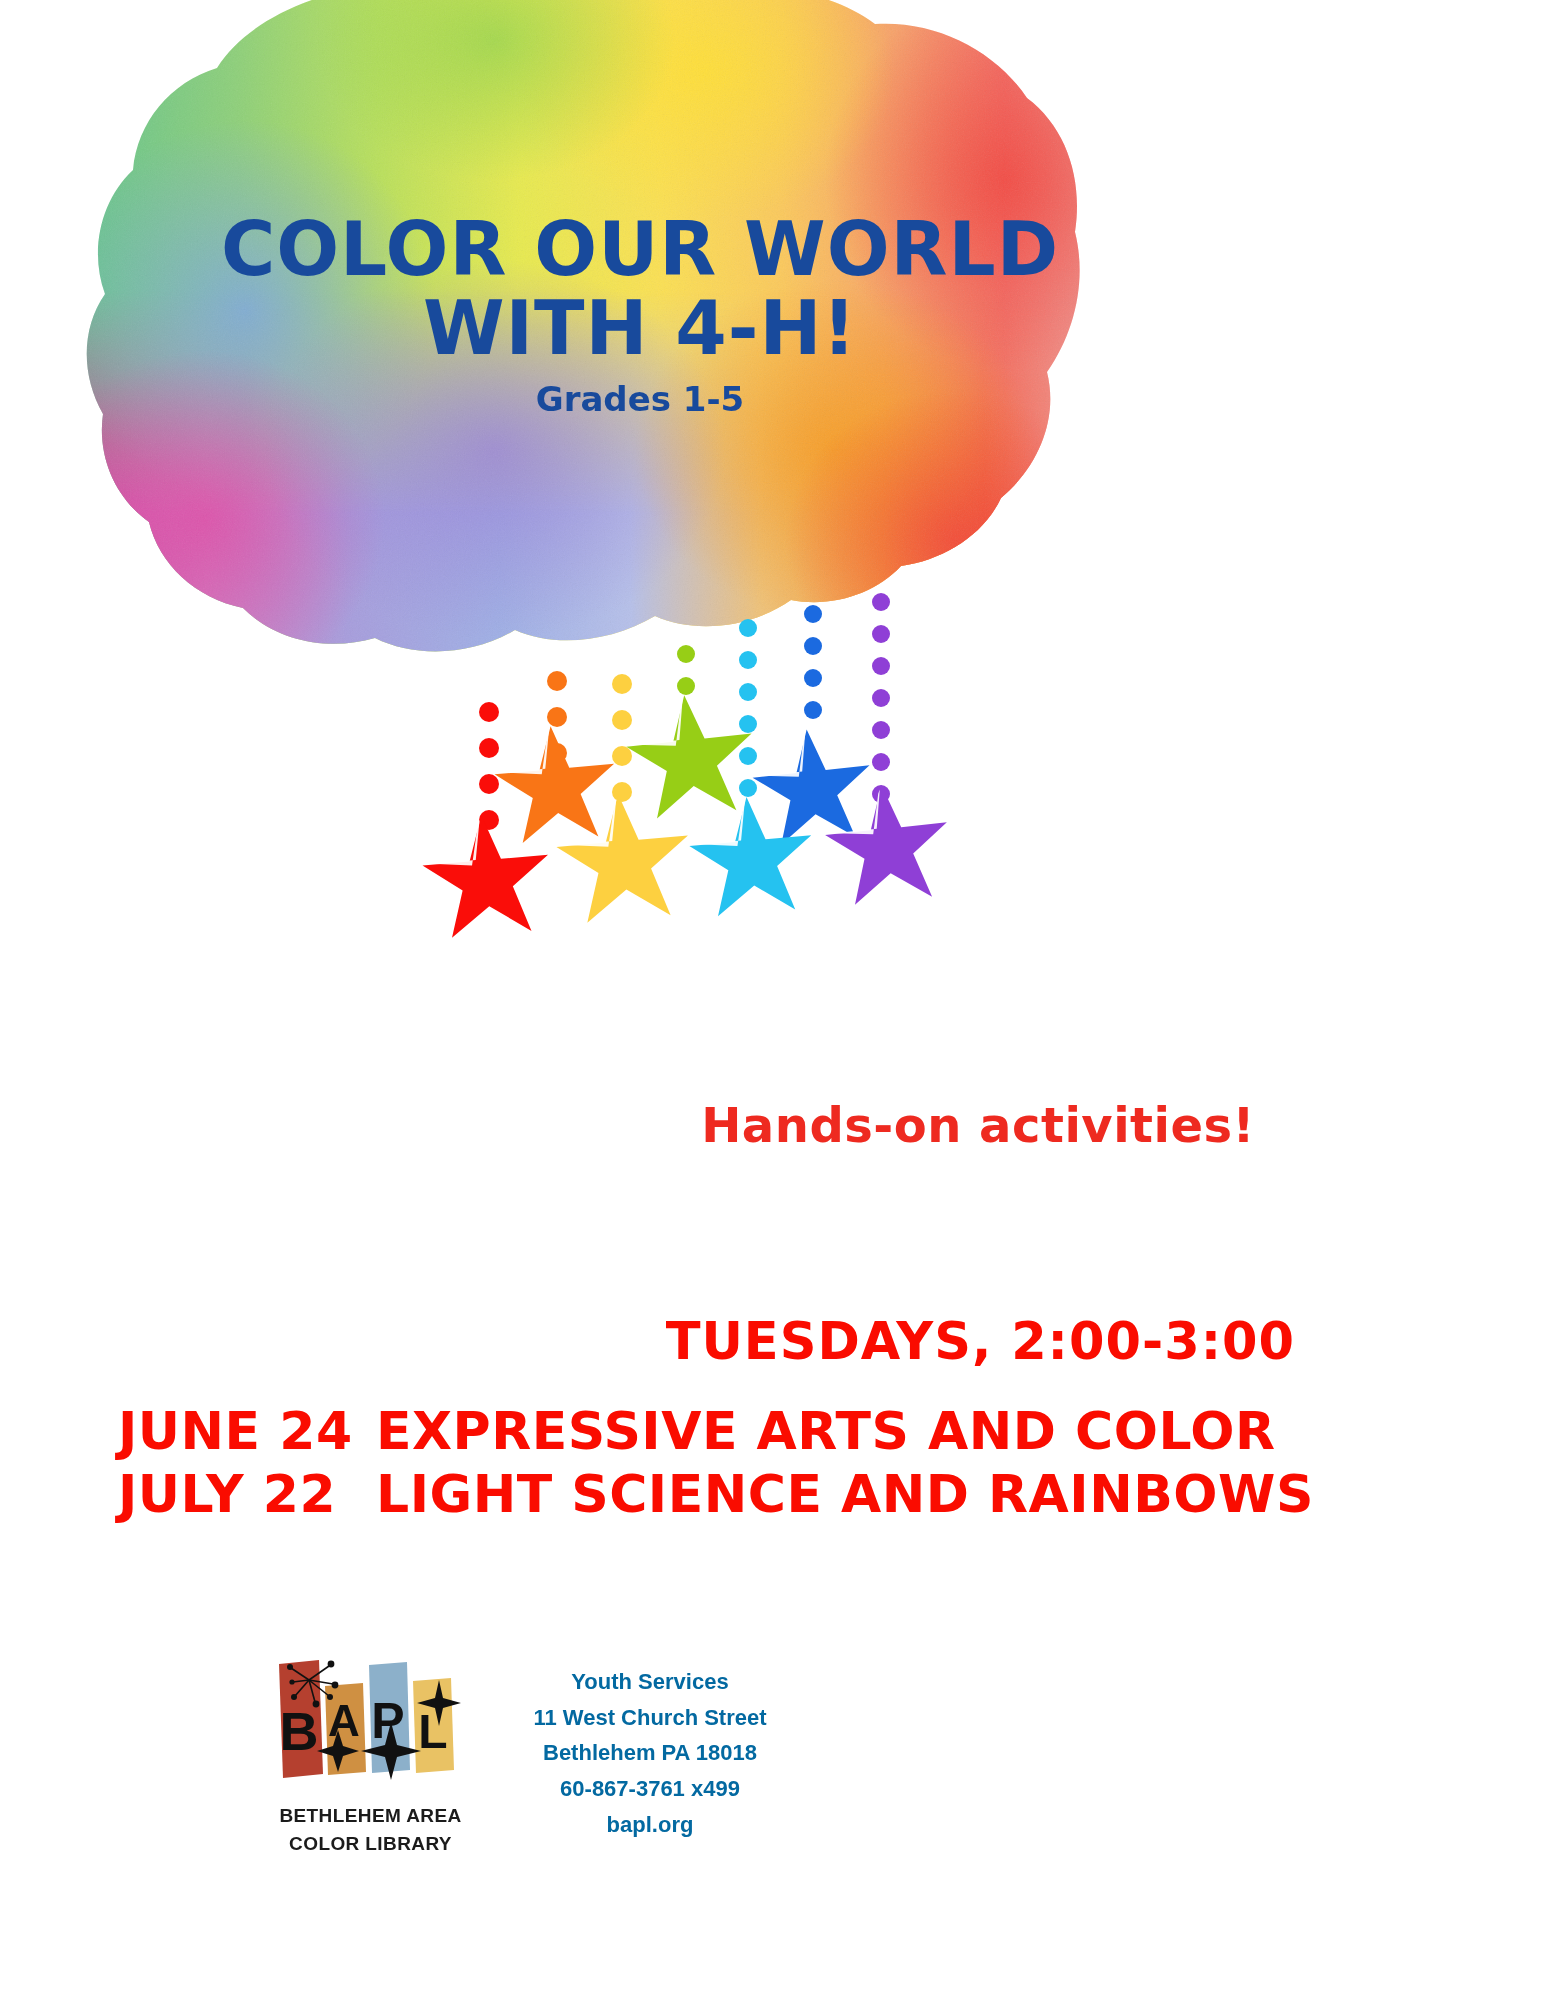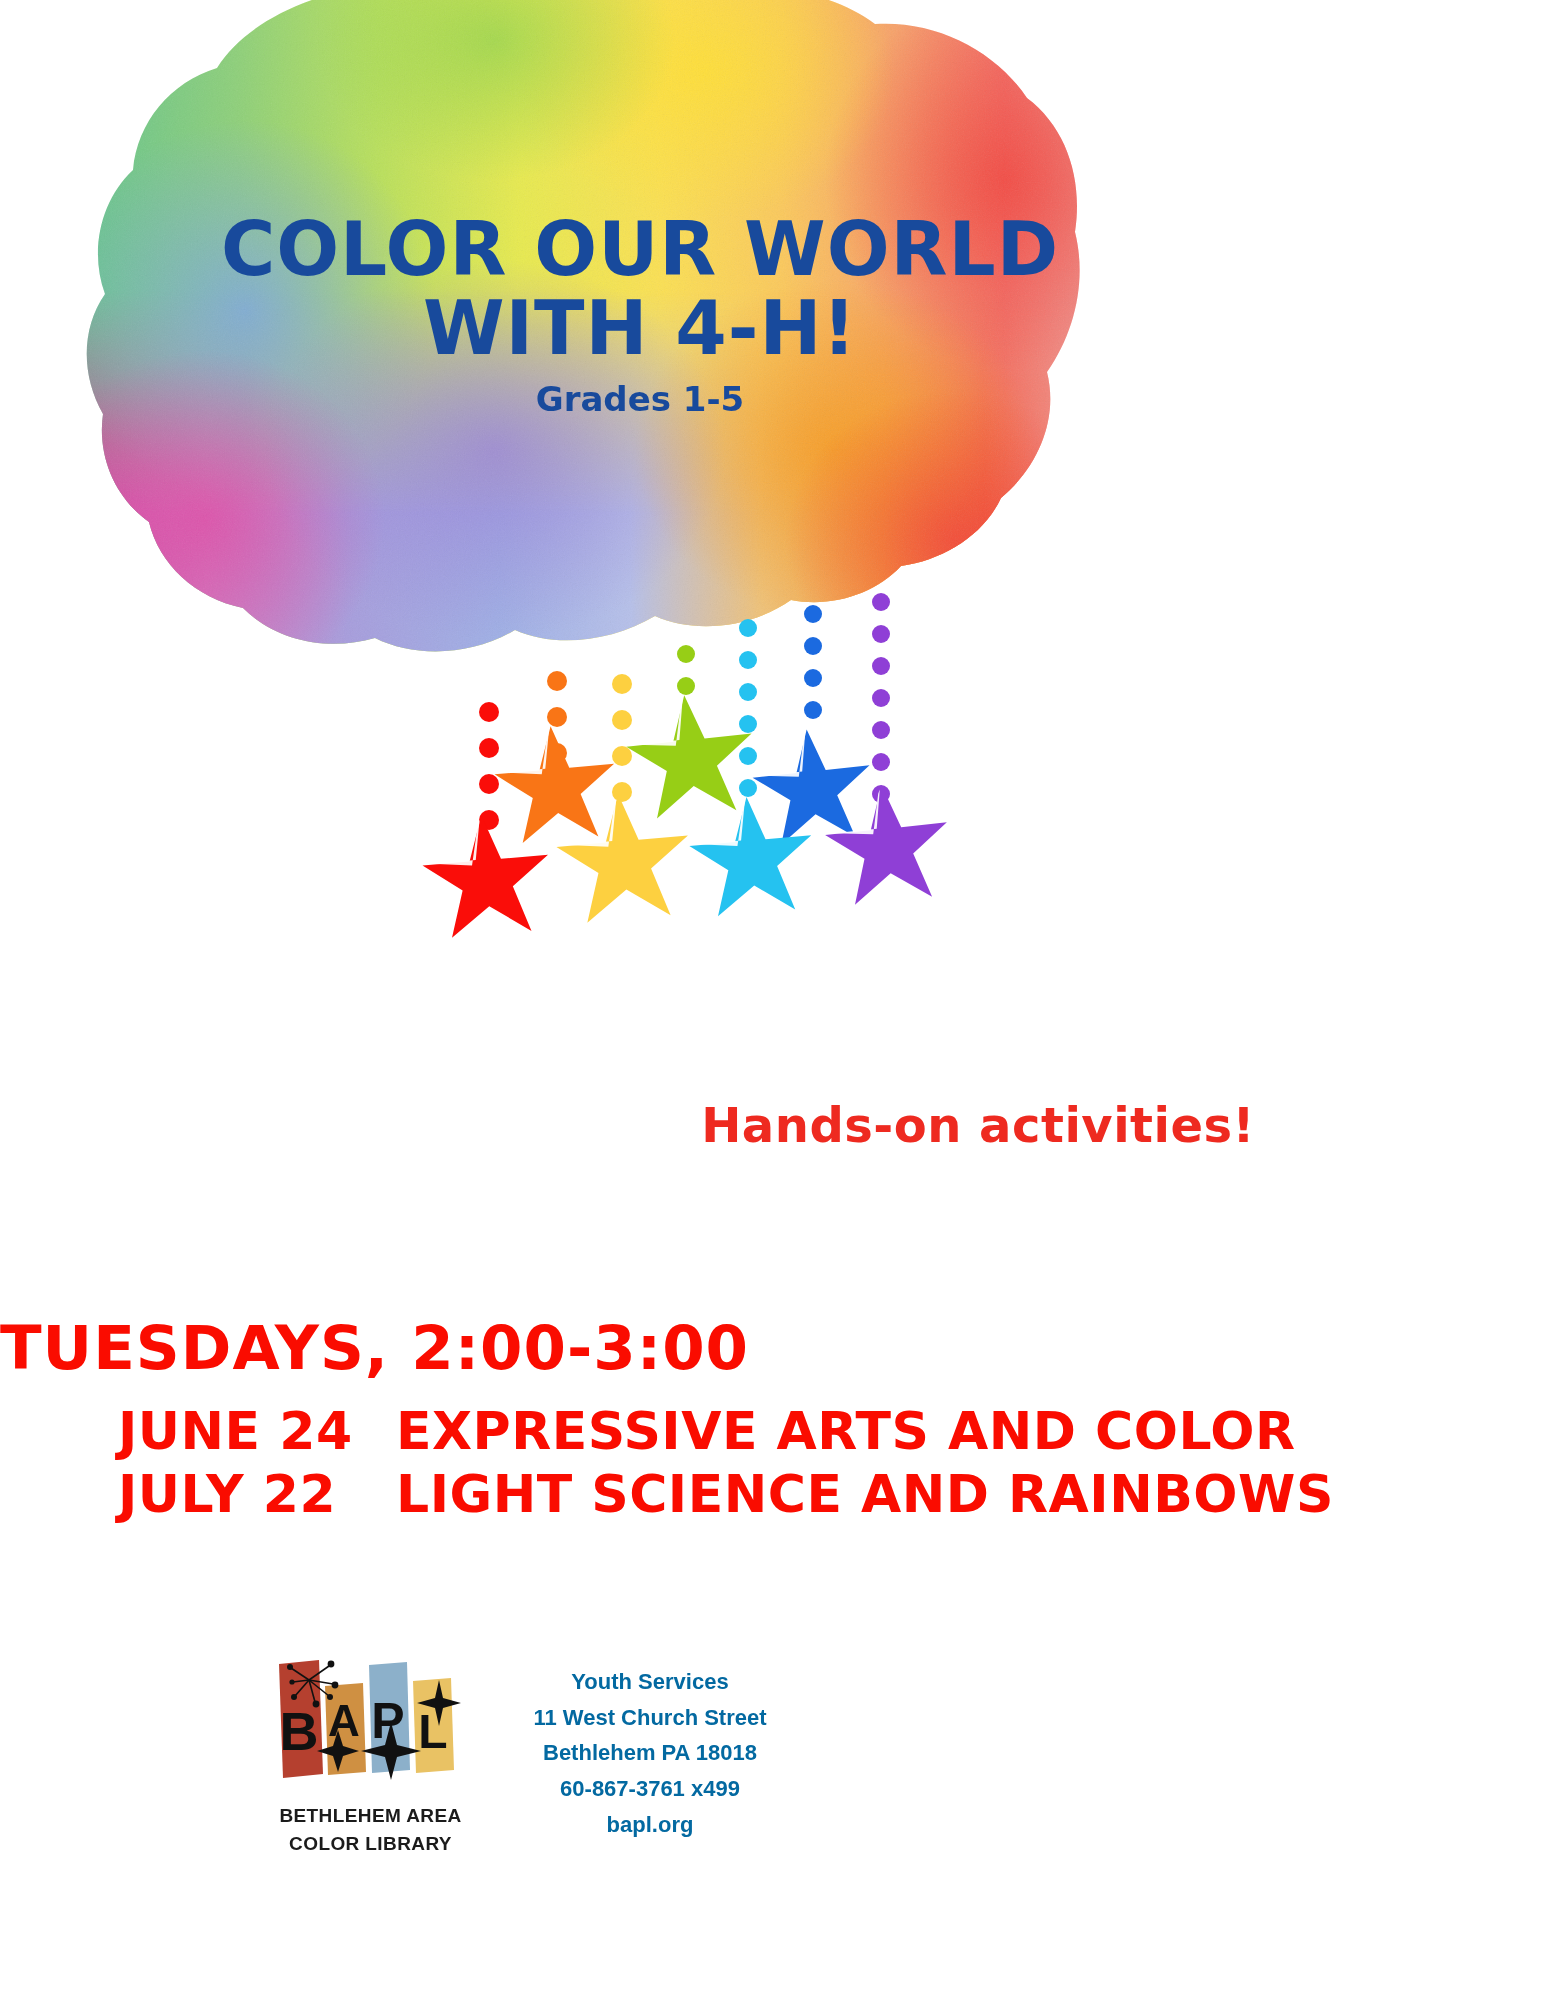--- a/index.html
+++ b/index.html
@@ -75,43 +75,42 @@
     font-size: 48px;
     letter-spacing: 0.5px;
   }
 
   
   #schedule-heading {
     position: absolute;
     left: 0;
     top: 1312px;
     width: 1295px;
-    text-align: left;
+    text-align: right;
     color: #fa0c00;
     font-family: "DejaVu Sans", sans-serif;
     font-weight: bold;
-    font-size: 61px;
+    font-size: 51px;
     letter-spacing: 1px;
   }
   #schedule-rows {
     position: absolute;
     left: 118px;
     top: 1400px;
     width: 960px;
   }
   .schedule-row {
     display: flex;
     align-items: baseline;
     color: #fa0c00;
     font-family: "DejaVu Sans", sans-serif;
     font-weight: bold;
     font-size: 52px;
     letter-spacing: 0.5px;
     line-height: 1.22;
-    gap: 20px;
   }
   .schedule-date {
     width: 258px;
     flex: 0 0 258px;
     white-space: nowrap;
   }
   .schedule-topic { white-space: nowrap; }
 
   
   #footer {

